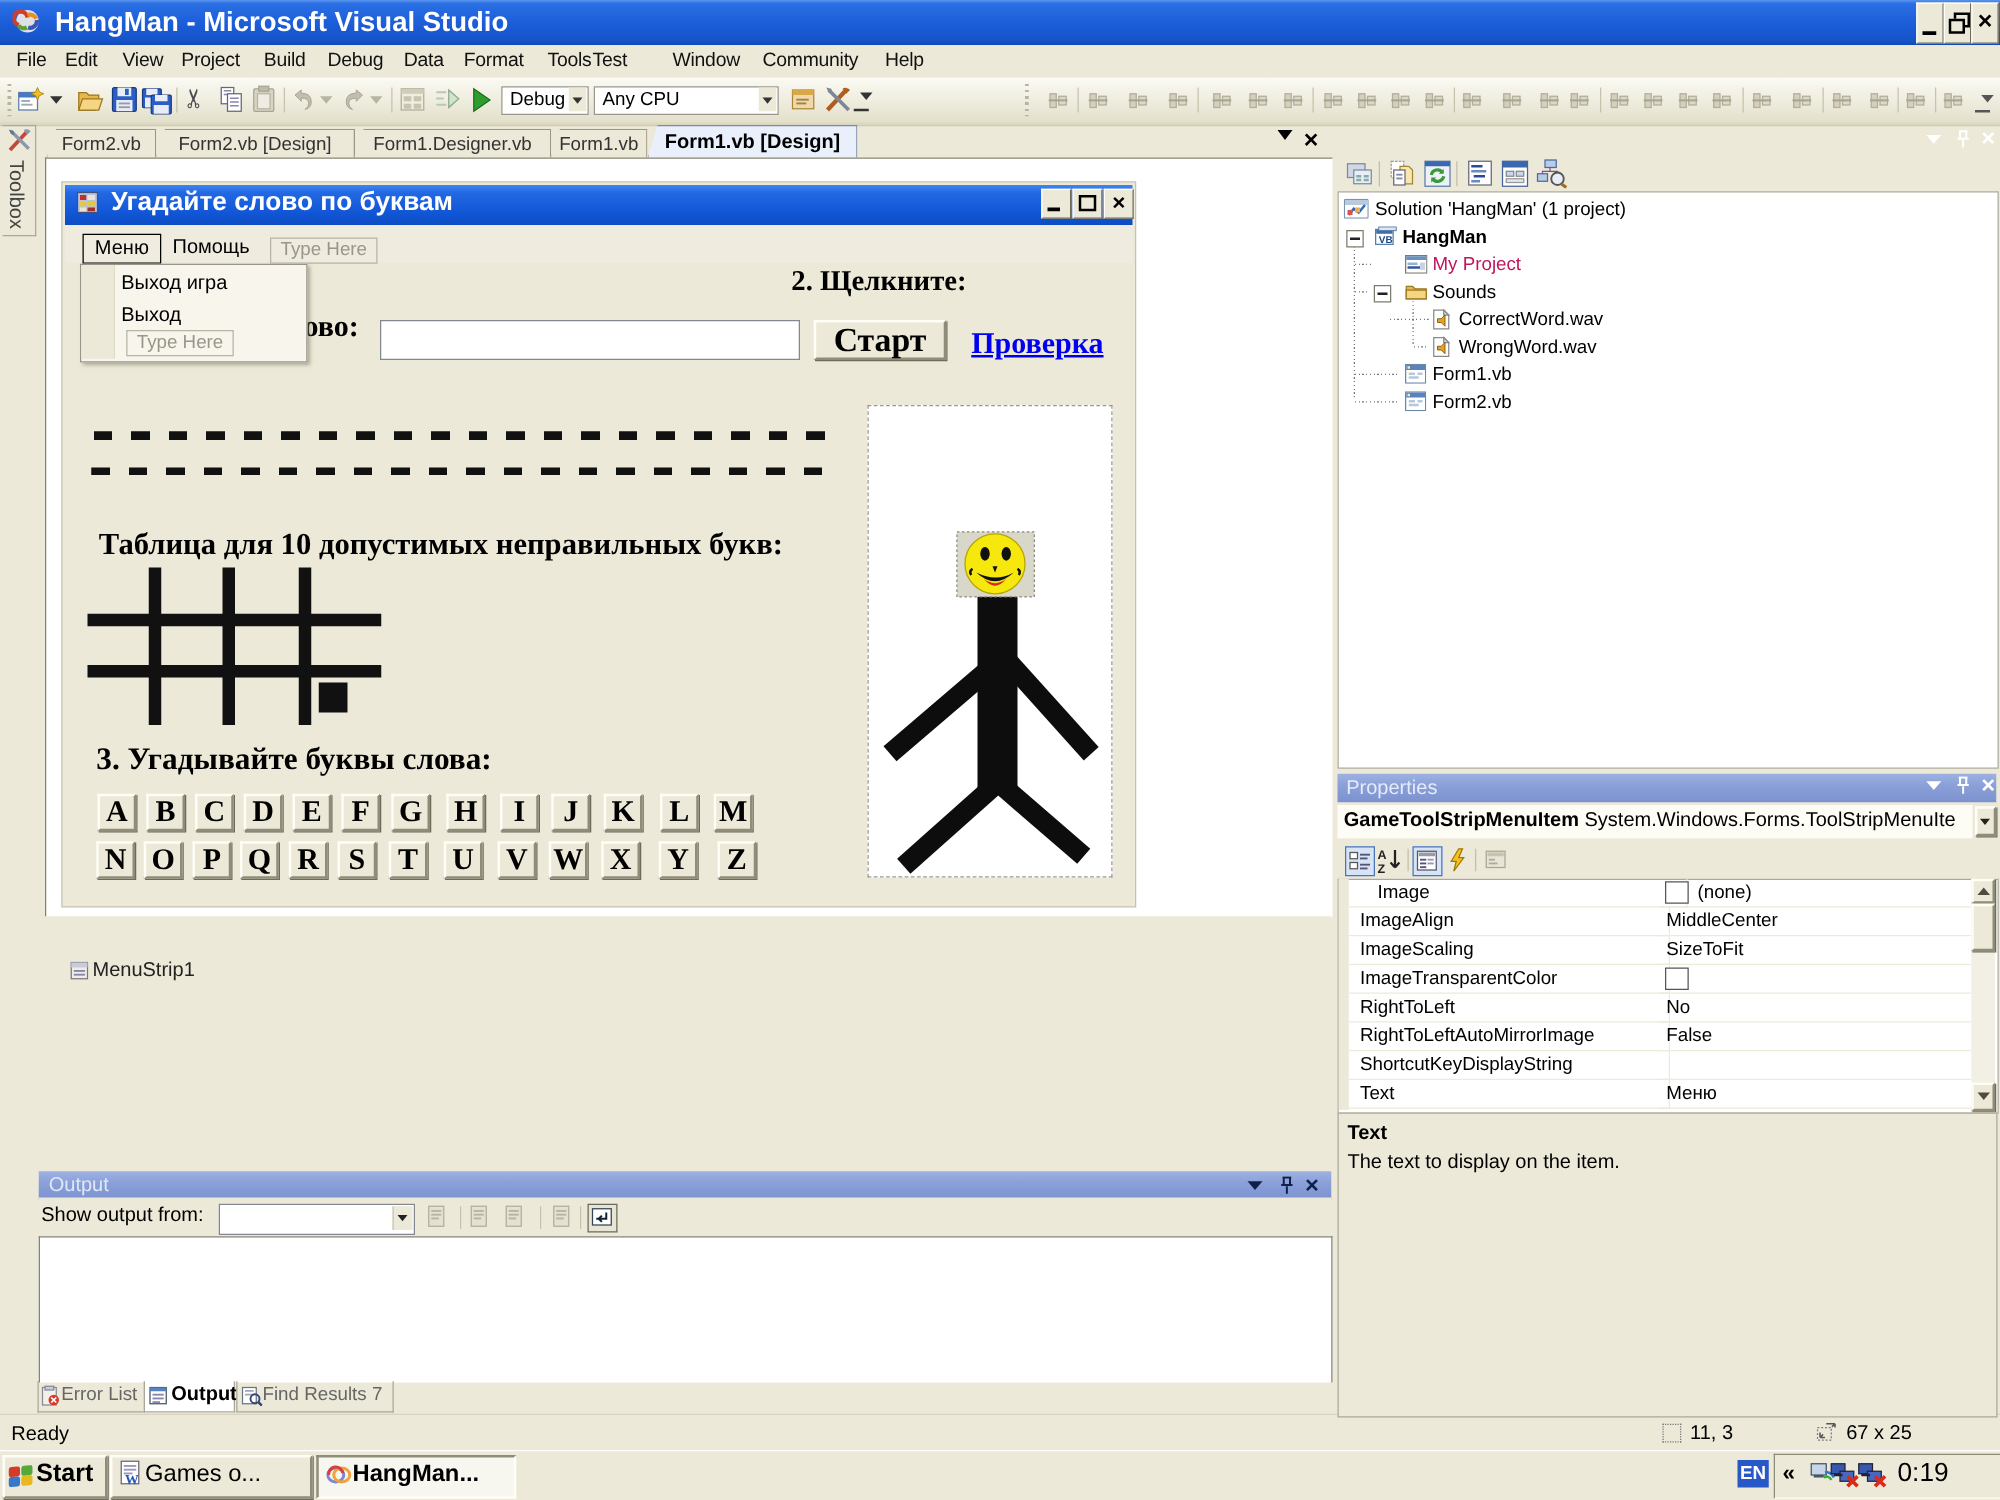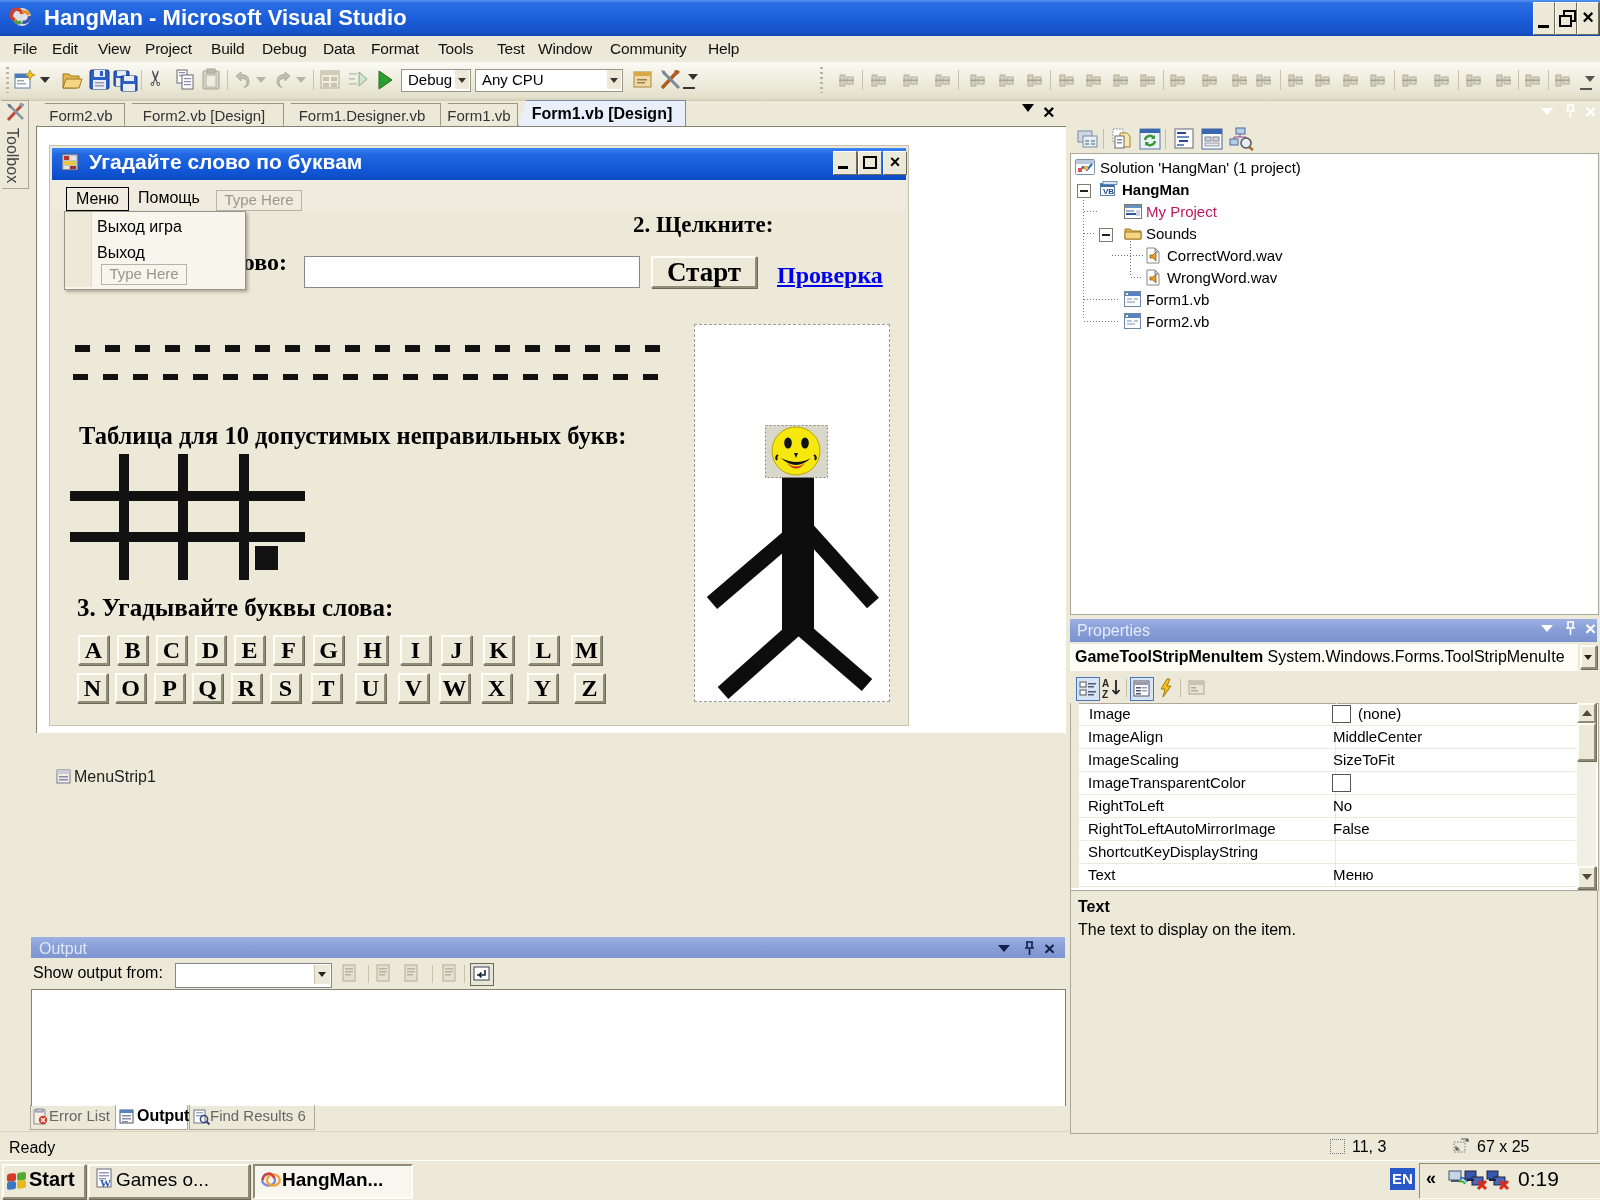--- a/index.html
+++ b/index.html
@@ -80,21 +80,21 @@
   <div class="abs" id="menubar">
     <span class="menuitem" style="left:13px;">File</span>
     <span class="menuitem" style="left:52px;">Edit</span>
     <span class="menuitem" style="left:98px;">View</span>
     <span class="menuitem" style="left:145px;">Project</span>
     <span class="menuitem" style="left:211px;">Build</span>
     <span class="menuitem" style="left:262px;">Debug</span>
     <span class="menuitem" style="left:323px;">Data</span>
     <span class="menuitem" style="left:371px;">Format</span>
     <span class="menuitem" style="left:438px;">Tools</span>
-    <span class="menuitem" style="left:497px;">Test</span>
+    <span class="menuitem" style="left:474px;">Test</span>
     <span class="menuitem" style="left:538px;">Window</span>
     <span class="menuitem" style="left:610px;">Community</span>
     <span class="menuitem" style="left:708px;">Help</span>
   </div>
 
   <div class="abs" id="toolbar"></div>
 
   <div class="abs dtab" style="left:37px;width:86px;"><span style="line-height:23px;">Form2.vb</span></div>
   <div class="abs dtab" style="left:124px;width:158px;"><span style="line-height:23px;">Form2.vb [Design]</span></div>
   <div class="abs dtab" style="left:283px;width:156px;"><span style="line-height:23px;">Form1.Designer.vb</span></div>
@@ -222,21 +222,21 @@
   <div class="abs" style="left:175px;top:963px;width:155px;height:23px;background:#fff;border:1px solid #828790;"></div>
   <div class="abs" style="left:31px;top:989px;width:1033px;height:116px;background:#fff;border:1px solid #848270;border-bottom:none;"></div>
 
   <div class="abs" style="left:30px;top:1105px;width:84px;height:24px;border:1px solid #aca899;border-top:none;color:#666;font-size:15px;">
     <span style="position:absolute;left:18px;top:2px;">Error List</span>
     </div>
   <div class="abs" style="left:115px;top:1105px;width:71px;height:24px;background:#fff;border:1px solid #aca899;border-top:none;font-weight:bold;">
     <span style="position:absolute;left:21px;top:2px;font-size:16px;">Output</span>
     </div>
   <div class="abs" style="left:189px;top:1105px;width:124px;height:24px;border:1px solid #aca899;border-top:none;color:#666;font-size:15px;">
-    <span style="position:absolute;left:20px;top:2px;">Find Results 6</span>
+    <span style="position:absolute;left:20px;top:2px;">Find Results 7</span>
     </div>
 
   <div class="abs" style="left:0;top:1131px;width:1600px;height:29px;background:#ece9d8;border-top:1px solid #d8d4c0;"></div>
   <div class="abs" style="left:9px;top:1139px;font-size:16px;">Ready</div>
   <div class="abs" style="left:1352px;top:1138px;font-size:16px;">11, 3</div>
   <div class="abs" style="left:1477px;top:1138px;font-size:16px;">67 x 25</div>
 
   <div class="abs" style="left:0;top:1160px;width:1600px;height:40px;background:#ece9d8;border-top:1px solid #fff;"></div>
   <div class="abs bevel" style="left:2px;top:1164px;width:80px;height:31px;">
     <span style="position:absolute;left:25px;top:2px;font-weight:bold;font-size:20px;">Start</span>
@@ -258,21 +258,21 @@
   <div class="abs ptitle" style="left:1070px;top:619px;width:527px;">
     <span style="position:absolute;left:7px;top:3px;color:#e4ebfa;font-size:16px;">Properties</span>
     </div>
   <div class="abs" style="left:1070px;top:642px;width:527px;height:30px;background:#ece9d8;"></div>
   <div class="abs" style="left:1070px;top:644px;width:508px;height:27px;background:#fdfcf5;border-bottom:1px solid #d8d4c0;"></div>
   <div class="abs" style="left:1075px;top:648px;font-size:16px;white-space:nowrap;overflow:hidden;width:503px;"><b>GameToolStripMenuItem</b> System.Windows.Forms.ToolStripMenuIte</div>
   <div class="abs" style="left:1070px;top:671px;width:527px;height:32px;background:#ece9d8;"></div>
   <div id="propgrid">
   <div class="abs" style="left:1070px;top:703px;width:527px;height:186px;background:#fff;border:1px solid #aca899;"></div>
   <div class="abs" style="left:1071px;top:703px;width:8px;height:185px;background:#ece9d8;"></div>
-  <div class="abs" style="left:1079px;top:703px;width:247px;height:22px;border-bottom:1px solid #eceadb;border-right:1px solid #eceadb;padding-left:10px;line-height:22px;font-size:15px;overflow:hidden;white-space:nowrap;">Image</div>
+  <div class="abs" style="left:1079px;top:703px;width:247px;height:22px;border-bottom:1px solid #eceadb;border-right:1px solid #eceadb;padding-left:23px;line-height:22px;font-size:15px;overflow:hidden;white-space:nowrap;">Image</div>
   <div class="abs" style="left:1327px;top:703px;width:250px;height:22px;border-bottom:1px solid #eceadb;"></div>
   <div class="abs" style="left:1332px;top:705px;width:17px;height:16px;border:1px solid #555;background:#fff;"></div>
       <div class="abs" style="left:1358px;top:703px;line-height:22px;font-size:15px;">(none)</div>
   <div class="abs" style="left:1079px;top:726px;width:247px;height:22px;border-bottom:1px solid #eceadb;border-right:1px solid #eceadb;padding-left:9px;line-height:22px;font-size:15px;overflow:hidden;white-space:nowrap;">ImageAlign</div>
   <div class="abs" style="left:1327px;top:726px;width:250px;height:22px;border-bottom:1px solid #eceadb;"></div>
   <div class="abs" style="left:1333px;top:726px;line-height:22px;font-size:15px;">MiddleCenter</div>
   <div class="abs" style="left:1079px;top:749px;width:247px;height:22px;border-bottom:1px solid #eceadb;border-right:1px solid #eceadb;padding-left:9px;line-height:22px;font-size:15px;overflow:hidden;white-space:nowrap;">ImageScaling</div>
   <div class="abs" style="left:1327px;top:749px;width:250px;height:22px;border-bottom:1px solid #eceadb;"></div>
   <div class="abs" style="left:1333px;top:749px;line-height:22px;font-size:15px;">SizeToFit</div>
   <div class="abs" style="left:1079px;top:772px;width:247px;height:22px;border-bottom:1px solid #eceadb;border-right:1px solid #eceadb;padding-left:9px;line-height:22px;font-size:15px;overflow:hidden;white-space:nowrap;">ImageTransparentColor</div>

